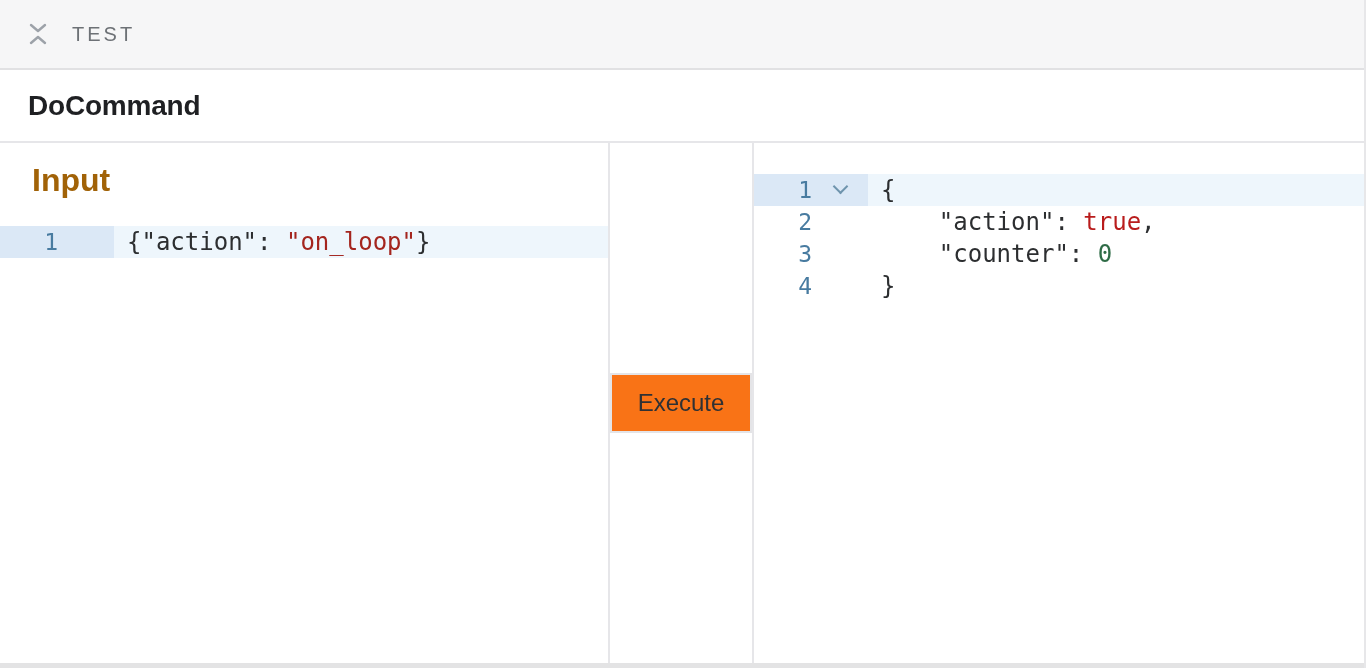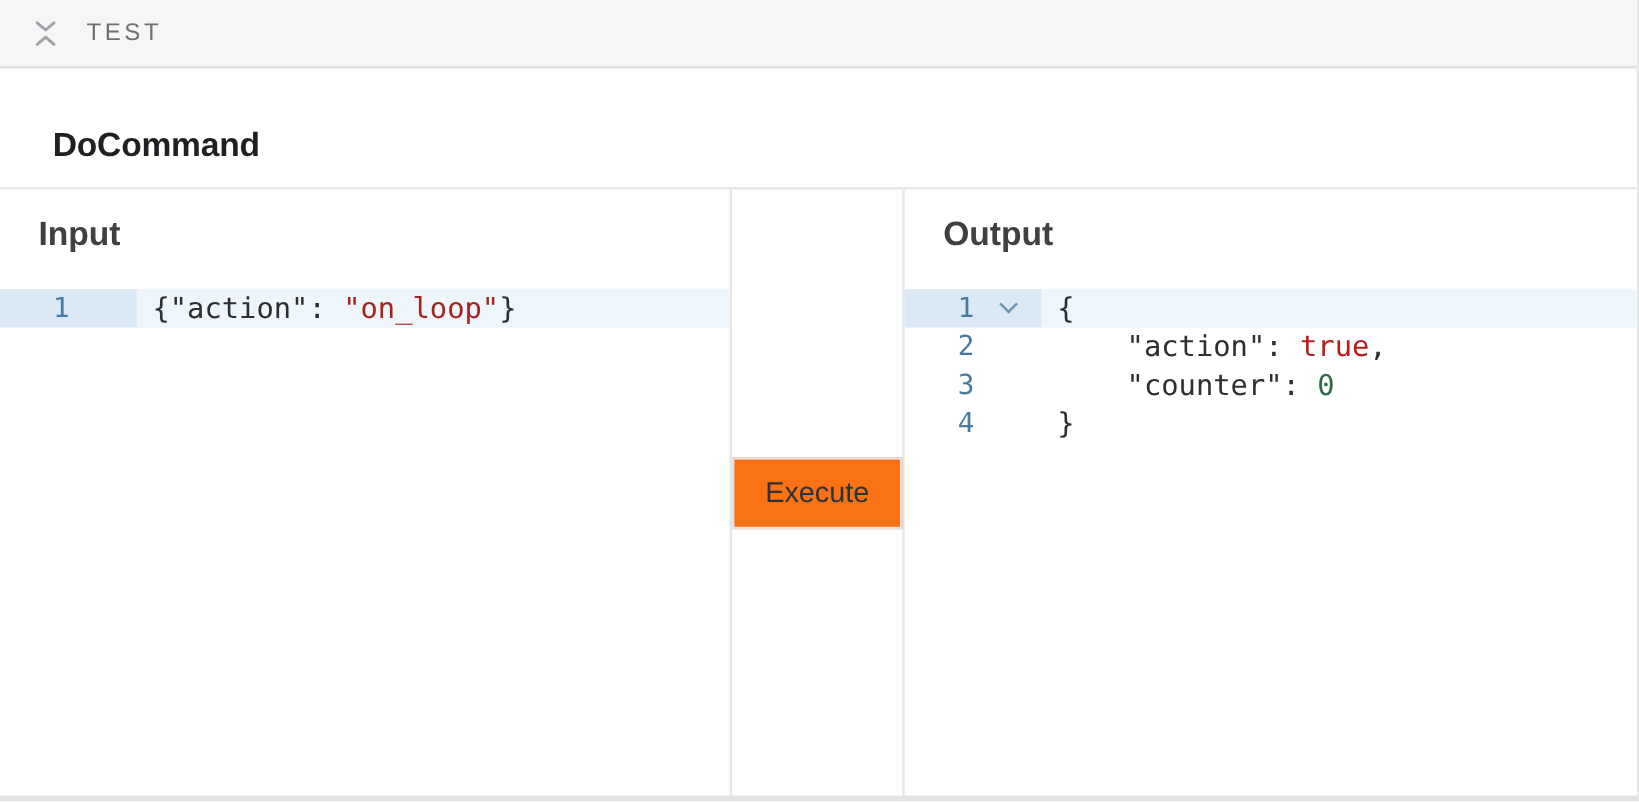--- a/index.html
+++ b/index.html
@@ -1,40 +1,40 @@
 <!DOCTYPE html>
 <html><head>
 <meta charset="utf-8">
 <style>
   * { margin: 0; padding: 0; box-sizing: border-box; }
   html, body { width: 1366px; height: 668px; overflow: hidden; background: #fff;
     font-family: "Liberation Sans", "DejaVu Sans", sans-serif; }
   .app { width: 1366px; height: 668px; border-right: 2px solid #e7e7e9; display: flex; flex-direction: column; }
 
   
-  .topbar { height: 57px; flex: none; background: #f6f6f7; border-bottom: 2px solid #e1e1e3;
+  .topbar { height: 70px; flex: none; background: #f6f6f7; border-bottom: 2px solid #e1e1e3;
     display: flex; align-items: center; padding-left: 27px; }
   .collapse-icon { width: 22px; height: 24px; margin-right: 23px; cursor: pointer; display: flex; }
   .collapse-icon svg { width: 22px; height: 24px; stroke: #9da2a9; stroke-width: 2.4; fill: none;
     stroke-linecap: round; stroke-linejoin: round; }
   .topbar-title { font-size: 20px; font-weight: 500; color: #6d7176; letter-spacing: 3px; }
 
   
   .command-header { height: 73px; flex: none; border-bottom: 2px solid #e6e6e9;
-    display: flex; align-items: center; padding-left: 44px; background: #fff; margin-top: 28px; }
+    display: flex; align-items: center; padding-left: 28px; background: #fff; }
   .command-header h1 { font-size: 28px; font-weight: 700; color: #1f2023; letter-spacing: -0.2px; }
 
   
   .main { flex: 1; display: flex; align-items: stretch; min-height: 0; }
   .panel { background: #fff; padding-top: 0; }
   .panel-input { width: 610px; flex: none; border-right: 2px solid #e6e6e9; }
   .panel-middle { width: 144px; flex: none; border-right: 2px solid #e6e6e9;
     display: flex; align-items: center; }
   .panel-output { flex: 1; min-width: 0; }
-  .panel h2 { margin: 22px 0 0 32px; font-size: 28px; font-weight: 700; color: #404040; line-height: 30px; }
+  .panel h2 { margin: 22px 0 0 32px; font-size: 32px; font-weight: 700; color: #a16207; line-height: 30px; }
 
   .execute-btn { width: 100%; height: 60px; background: #f97316; border: 2px solid #e4e4e7;
     font-family: "Liberation Sans", "DejaVu Sans", sans-serif;
     font-size: 24px; color: #303134; cursor: pointer; }
 
   
   .editor { margin-top: 31px; font-family: "DejaVu Sans Mono", "Liberation Mono", monospace;
     font-size: 24px; line-height: 32px; }
   .cm-line { display: flex; height: 32px; align-items: stretch; }
   .cm-gutter { width: 114px; flex: none; display: flex; align-items: center; }
@@ -85,21 +85,20 @@
             <span class="cm-code"><span class="tok-plain">{"action": </span><span class="tok-string">"on_loop"</span><span class="tok-plain">}</span></span>
           </div>
         </div>
     </section>
 
     <div class="panel-middle">
       <button class="execute-btn">Execute</button>
     </div>
 
     <section class="panel panel-output">
-      <h2>Output</h2>
       <div class="editor" id="output-editor">
           <div class="cm-line active">
             <div class="cm-gutter">
               <span class="cm-ln">1</span>
               <span class="cm-fold-cell">
                 <span class="fold-arrow"></span>
               </span>
             </div>
             <span class="cm-code"><span class="tok-plain">{</span></span>
           </div>

